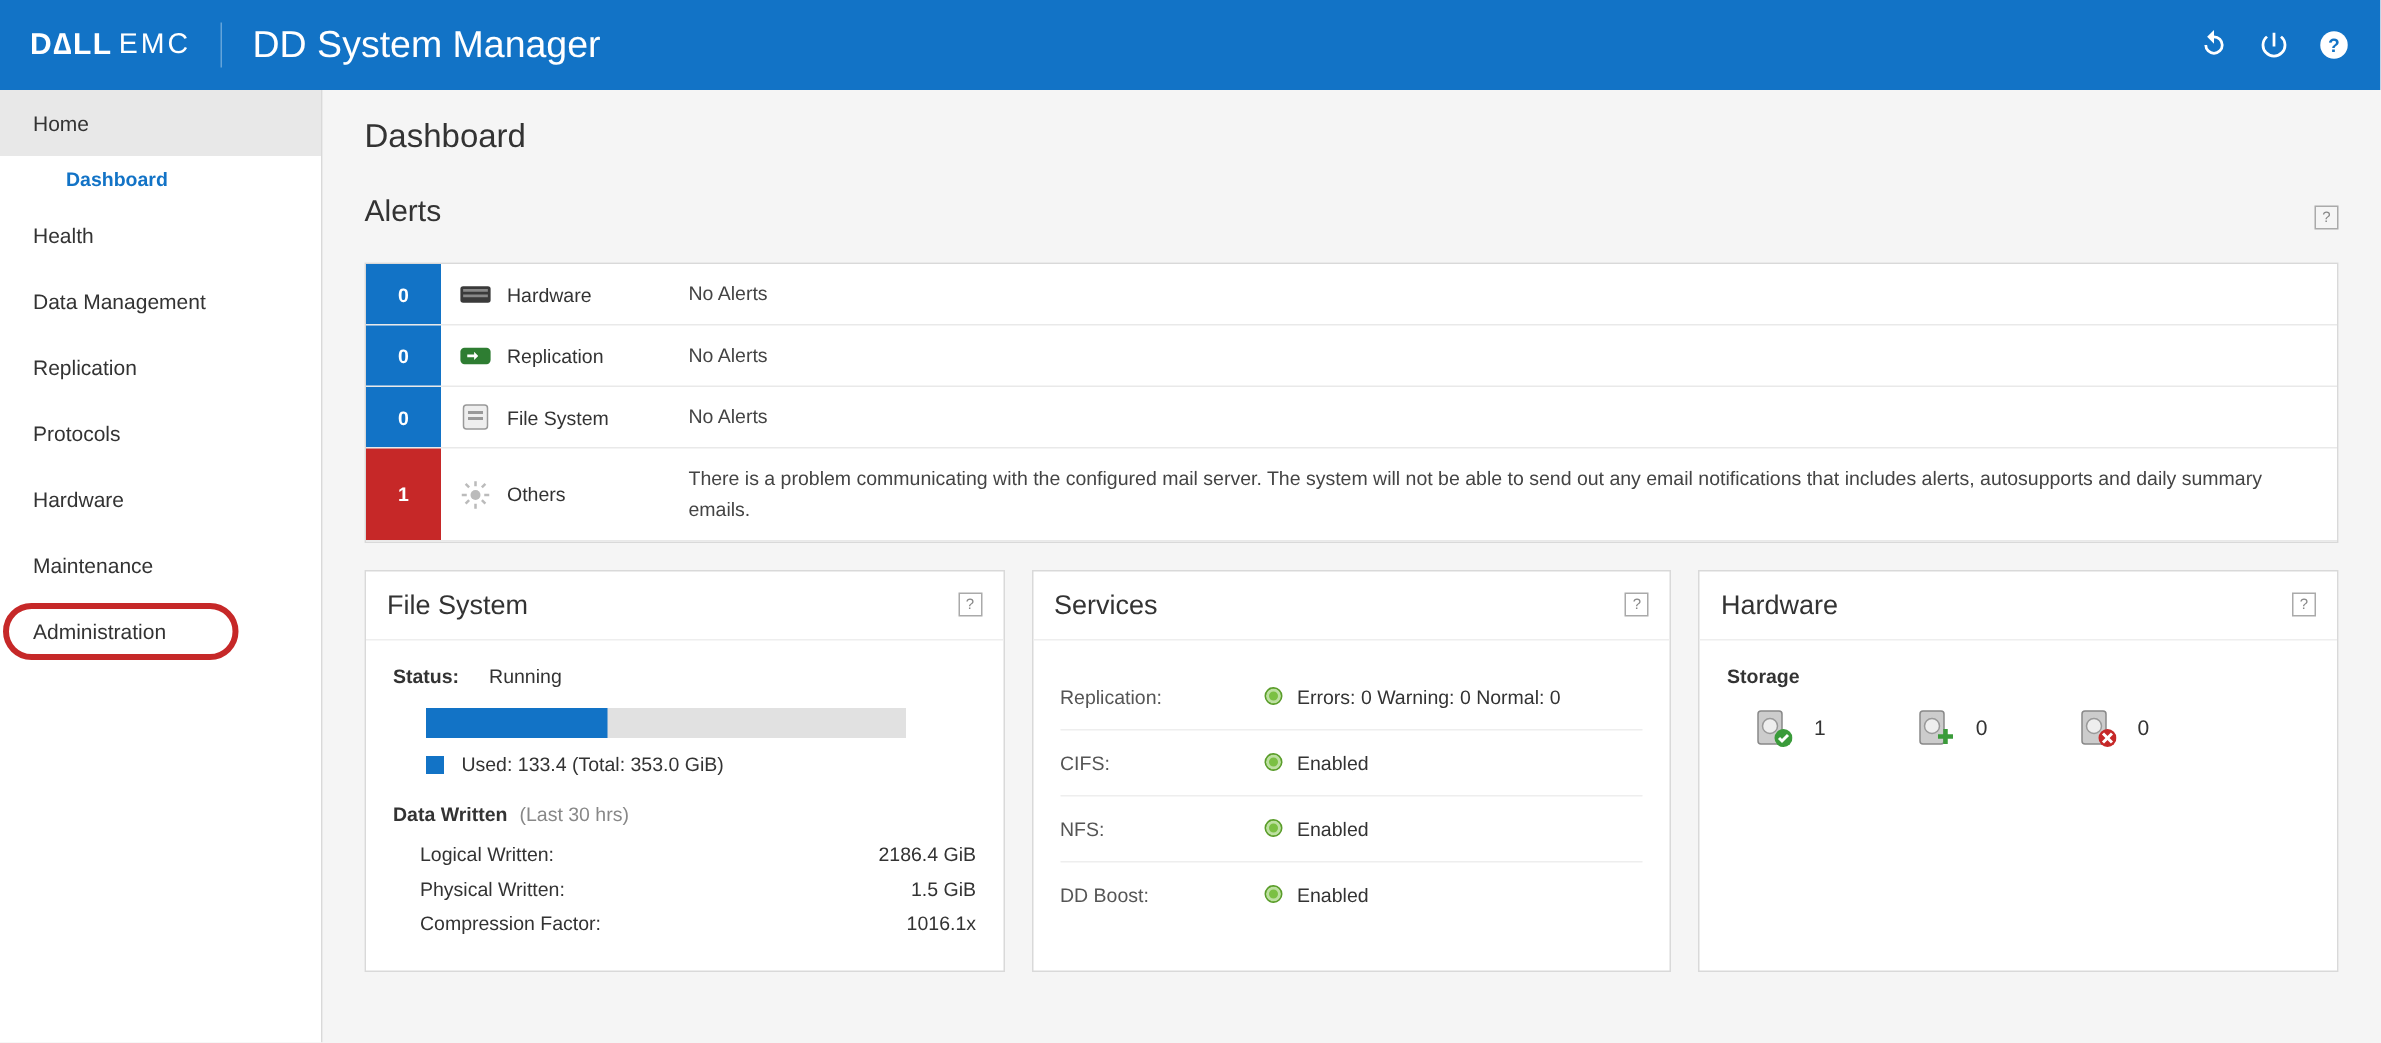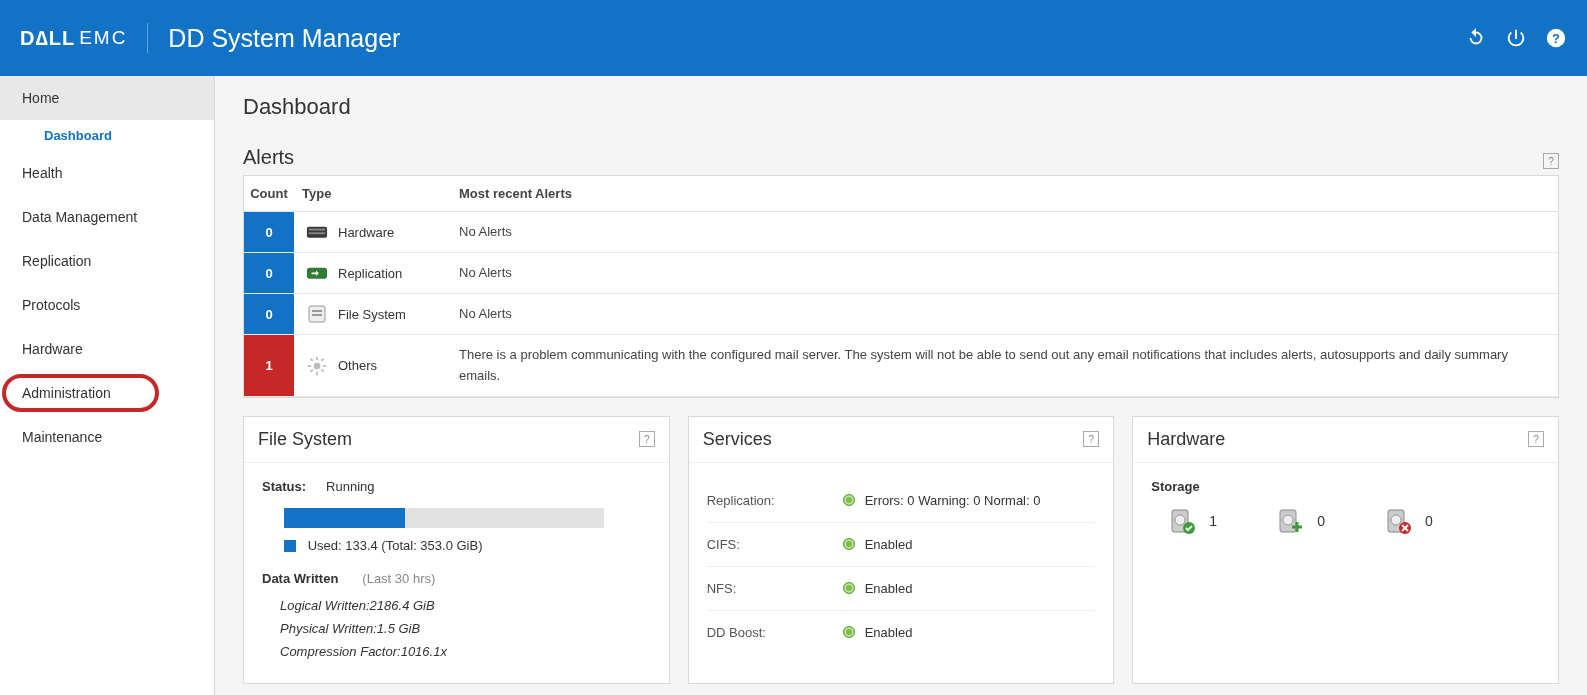--- a/index.html
+++ b/index.html
@@ -1,19 +1,19 @@
 <!DOCTYPE html>
 <html><head>
 <meta charset="utf-8">
 <style>
   * { box-sizing: border-box; margin: 0; padding: 0; }
   body { font-family: Arial, Helvetica, sans-serif; font-size: 13px; color: #333; background: #f5f5f5; width: 1587px; }
 
   
-  .topbar { background: #1273c6; height: 76px; display: flex; align-items: center; padding: 0 20px; color: #fff; }
+  .topbar { background: #1273c6; height: 60px; display: flex; align-items: center; padding: 0 20px; color: #fff; }
   .brand { display: flex; align-items: center; }
   .brand-logo { font-weight: bold; font-size: 20px; letter-spacing: 1px; }
   .brand-emc { font-weight: 300; font-size: 19px; letter-spacing: 2px; margin-left: 4px; }
   .brand-sep { width: 1px; height: 30px; background: rgba(255,255,255,.35); margin: 0 20px; }
   .brand-title { font-size: 25px; font-weight: 300; }
   .topbar-spacer { flex: 1; }
   .topbar-icons { display: flex; gap: 18px; }
   .top-icon { width: 22px; height: 22px; fill: #fff; cursor: pointer; }
 
   
@@ -61,33 +61,33 @@
   .card .panel-h{ border-bottom:1px solid #eee; padding: 12px 14px;}
   .card-body{ padding: 16px 18px 20px 18px; }
 
   .kv{ display:flex; align-items:center; margin-bottom:14px; }
   .status-dot{ width:12px; height:12px; border-radius:50%; background:#7bc043; border:1px solid #5a9c2b; box-shadow: inset 0 0 0 2px rgba(255,255,255,.5); display:inline-block; margin-right:10px; }
 
   .bar-outer{ height:20px; background:#e1e1e1; margin: 6px 0 10px 22px; width:320px; }
   .bar-inner{ height:100%; background:#1273c6; }
   .legend-sq{ display:inline-block; width:12px; height:12px; background:#1273c6; margin-right:8px; vertical-align:middle;}
 
-  .sub-h{ font-weight:bold; margin: 18px 0 8px 0; display:flex; gap:24px; align-items:baseline;}
+  .sub-h{ font-weight:bold; margin: 18px 0 8px 0; display:flex; gap:8px; align-items:baseline;}
   .muted{ color:#888; font-weight:normal; }
-  .data-row{ display:flex; padding: 4px 0 4px 18px; font-style: italic; }
+  .data-row{ display:flex; justify-content:space-between; padding: 4px 0 4px 18px; }
 
   .svc-list .svc{ display:flex; align-items:center; padding:14px 0; border-bottom:1px solid #eee; }
   .svc:last-child{ border-bottom:none; }
   .svc-label{ width:136px; color:#555;}
   .hw-title{ font-weight:bold; margin-bottom:14px;}
   .hw-row{ display:flex; gap:60px; padding-left:18px; }
   .hw-item{ display:flex; align-items:center; gap:14px; font-size:14px;}
   .drv{ width:26px; height:26px; }
   .alerts-body{ padding:0 0 0 0;}
-  .section-title-row{ display:flex; justify-content:space-between; align-items:flex-end; margin-bottom:6px;}
+  .section-title-row{ display:flex; justify-content:space-between; align-items:flex-end; margin-bottom:22px;}
   .section-title{ font-size:20px; font-weight:300;}
 </style>
 </head>
 <body>
 
 <div class="topbar">
   <div class="brand">
     <span class="brand-logo">D∆LL</span>
     <span class="brand-emc">EMC</span>
     <span class="brand-sep"></span>
@@ -111,37 +111,32 @@
 <div class="app">
 
   <div class="sidebar">
     <div class="nav-item active">Home</div>
     <div class="nav-sub sel">Dashboard</div>
     <div class="nav-item">Health</div>
     <div class="nav-item">Data Management</div>
     <div class="nav-item">Replication</div>
     <div class="nav-item">Protocols</div>
     <div class="nav-item">Hardware</div>
+    <div class="nav-item">Maintenance</div>
     <div class="nav-item circled">Administration</div>
-    <div class="nav-item">Maintenance</div>
   </div>
 
   <div class="content">
     <div class="page-title">Dashboard</div>
 
     <div class="section-title-row">
       <div class="section-title">Alerts</div>
       <div class="help-box">?</div>
     </div>
     <div class="panel">
-      <div class="alerts-head">
-        <div class="col-count">Count</div>
-        <div class="col-type">Type</div>
-        <div class="col-msg">Most recent Alerts</div>
-      </div>
       <div class="alerts-body">
         <div class="alert-row">
           <div class="alert-count c-blue">0</div>
           <div class="alert-type">
             <span class="no-icon">
               <svg viewBox="0 0 24 16" width="22">
                   <rect x="1" y="2" width="22" height="12" rx="2" fill="#3a3a3a"></rect>
                   <rect x="3" y="4" width="18" height="2" fill="#888"></rect>
                   <rect x="3" y="8" width="18" height="2" fill="#888"></rect>
                 </svg>

